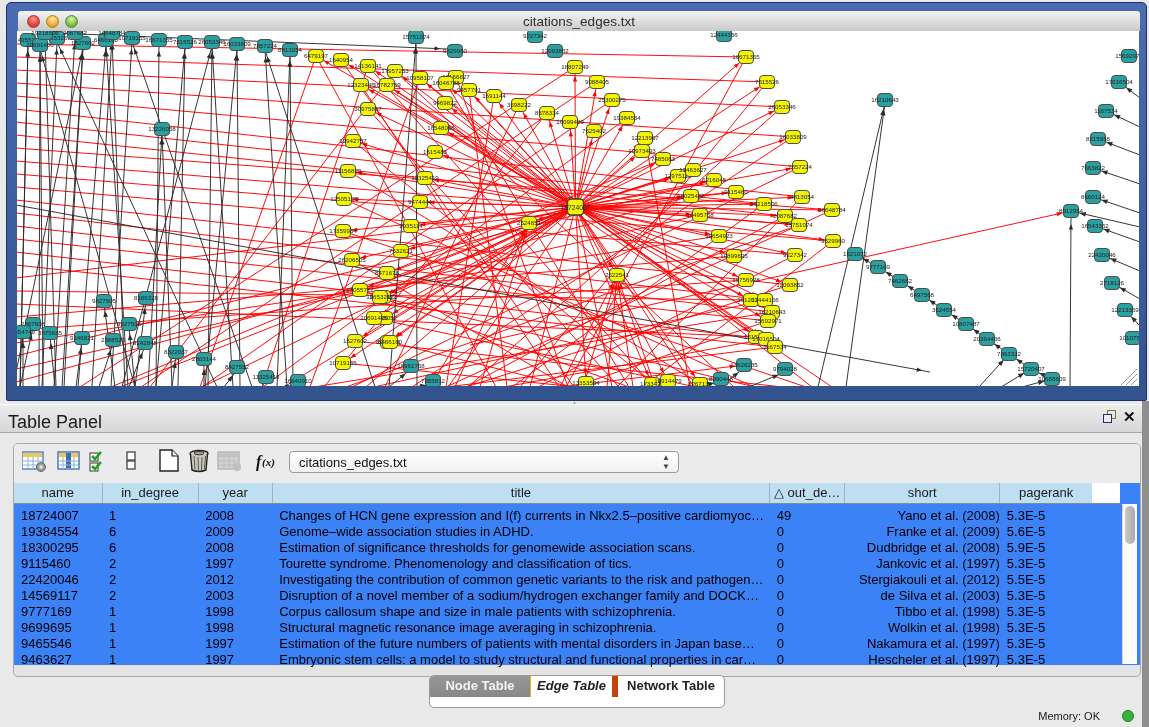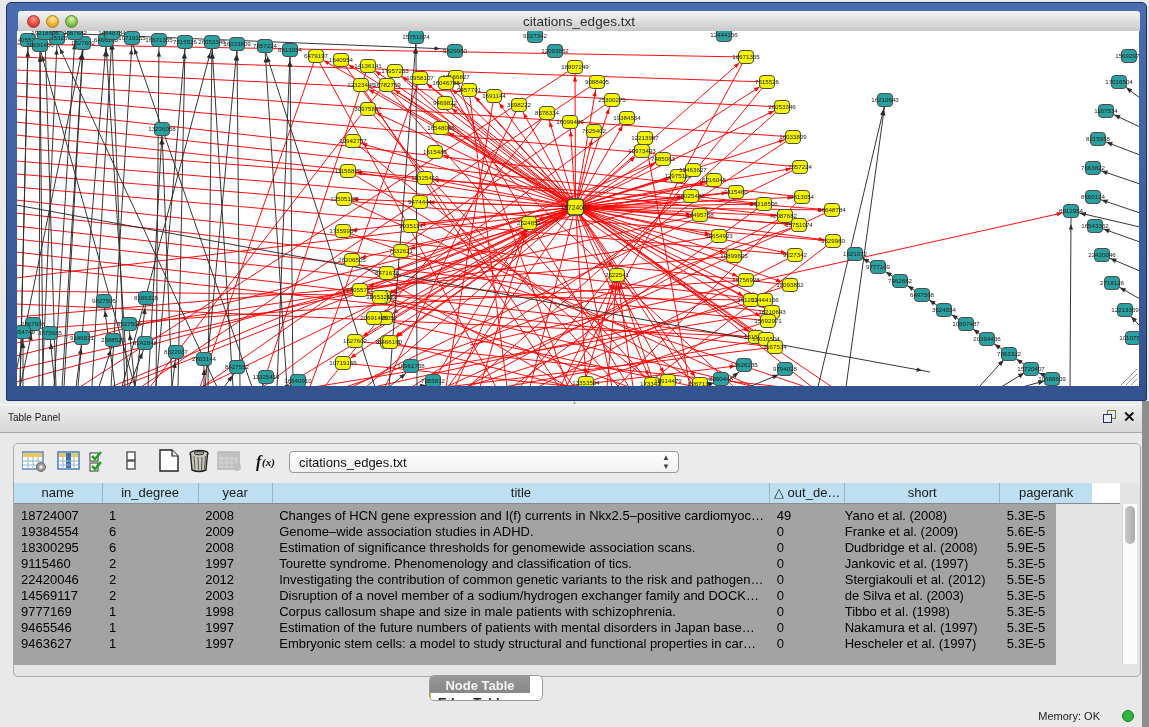--- a/index.html
+++ b/index.html
@@ -14,50 +14,50 @@
 #title { position:absolute; width:100%; text-align:center; top:3px;
   font-size:13.5px; color:#2c2c2c; }
 .tl { position:absolute; top:4px; width:13px; height:13px; border-radius:50%; }
 #tl1 { left:9px; background:radial-gradient(circle at 50% 30%, #ff9a8a, #e4453a 60%, #b03028); border:0.5px solid #a33; }
 #tl2 { left:28px; background:radial-gradient(circle at 50% 30%, #ffe9a8, #eead37 60%, #c28a20); border:0.5px solid #a80; }
 #tl3 { left:47px; background:radial-gradient(circle at 50% 30%, #d8f5b0, #7fbf3f 60%, #5a9428); border:0.5px solid #583; }
 
 #tpbar { position:absolute; left:0; top:404px; width:1149px; height:29px;
   background:linear-gradient(#ececec,#d7d7d7); border-top:1px solid #fafafa;
   border-bottom:1px solid #a8a8a8; }
-#tpbar .t { position:absolute; left:8px; top:7px; font-size:10px; color:#1b1b1b; }
+#tpbar .t { position:absolute; left:8px; top:7px; font-size:18px; color:#1b1b1b; }
 #floatico { position:absolute; left:1103px; top:5px; width:13px; height:13px; }
 #floatico .b { position:absolute; right:0; top:0; width:9px; height:9px; border:1.5px solid #7a7a30; }
 #floatico .f { position:absolute; left:0; bottom:0; width:9px; height:9px; border:1.5px solid #20306a; background:#ececec; }
 #closeico { position:absolute; left:1123px; top:3px; font-size:15px; font-weight:bold; color:#111; }
 
 #container { position:absolute; left:13px; top:443px; width:1128px; height:234px;
   background:#e4e4e4; border:1px solid #a9a9a9; border-radius:5px; overflow:hidden; }
 #toolbar { position:absolute; left:0; top:0; width:100%; height:39px; background:#ebebeb; }
 #dropdown { position:absolute; left:275px; top:7px; width:390px; height:22px;
   background:linear-gradient(#fff,#f0f0f0); border:1px solid #9a9a9a; border-radius:4px; }
 #dropdown .txt { position:absolute; left:9px; top:3px; font-size:13px; color:#111; }
 #dropdown .arr { position:absolute; right:8px; top:1px; font-size:8px; color:#444; line-height:9px; }
-#tablewrap { position:absolute; left:0px; top:39px; width:1042px; height:182px; background:#a3a3a3; }
+#tablewrap { position:absolute; left:0px; top:39px; width:1126px; height:182px; background:#3b82f6; }
 table { border-collapse:collapse; table-layout:fixed; width:1106px; font-size:13px; color:#000; }
 th { background:#bedff1; border-left:1px solid #9cb4c4; border-bottom:1px solid #8a8a8a;
   height:20px; font-weight:normal; font-size:13px; color:#1a1a1a; padding:0; }
 th:first-child { border-left:none; }
 td { height:16px; padding:0 0 0 7px; white-space:nowrap; overflow:hidden; }
-td.c6 { text-align:left; padding:0; }
+td.c6 { text-align:right; padding:0; }
 .c1 { width:88px; } .c2 { width:96px; } .c3 { width:74px;margin-left:16px; } .c4 { width:497px;margin-top:42px; }
 .c5 { width:75px; } .c6 { width:155px;text-align:center; } .c7 { width:92px; } .c8 { width:28px; border-left:none!important; }
 th.c8 { background:#fff; border-bottom:1px solid #8a8a8a; }
 #vscroll { position:absolute; right:3px; top:60px; width:15px; height:160px;
   background:#fbfbfb; border-left:1px solid #d8d8d8; }
 #vthumb { position:absolute; left:2px; top:2px; width:10px; height:38px;
   background:linear-gradient(90deg,#c9c9c9,#ababab); border-radius:5px; }
 
-#tabs { position:absolute; left:429px; top:675px; height:26px; display:flex;
-  border:1px solid #9b9b9b; border-radius:5px; overflow:hidden; background:#fff;flex-direction:column; }
+#tabs { position:absolute; left:429px; top:675px; height:33px; display:flex;
+  border:1px solid #9b9b9b; border-radius:5px; overflow:hidden; background:#fff; }
 .tab { font-size:13px; font-weight:bold; color:#222; padding:2px 0 0 0; text-align:center; height:21px; }
 #tab1 { width:100px; background:linear-gradient(#979797,#878787); color:#f4f4f4; }
 #tab2 { width:82px; border-left:1px solid #eab308;font-style:italic; }
 #tab3 { width:112px; border-left:6px solid #c2410c; }
 
 #memory { position:absolute; right:49px; top:710px; font-size:11px; color:#1a1a1a; }
 #memdot { position:absolute; left:1122px; top:710px; width:12px; height:12px;
   border-radius:50%; background:#33b53c; border:1px solid #1e7a24; }
 #rightstrip { position:absolute; left:1142px; top:401px; width:7px; height:326px; background:#8e8e8e; }
 #grip { position:absolute; left:572px; top:401px; width:6px; height:3px; color:#aaa; font-size:5px; line-height:3px; }
@@ -938,20 +938,30 @@
             <td class="c1">9777169</td>
             <td class="c2">1</td>
             <td class="c3">1998</td>
             <td class="c4">Corpus callosum shape and size in male patients with schizophrenia.</td>
             <td class="c5">0</td>
             <td class="c6">Tibbo et al. (1998)</td>
             <td class="c7">5.3E-5</td>
             <td class="c8"></td>
           </tr>
 <tr>
+            <td class="c1">9699695</td>
+            <td class="c2">1</td>
+            <td class="c3">1998</td>
+            <td class="c4">Structural magnetic resonance image averaging in schizophrenia.</td>
+            <td class="c5">0</td>
+            <td class="c6">Wolkin et al. (1998)</td>
+            <td class="c7">5.3E-5</td>
+            <td class="c8"></td>
+          </tr>
+<tr>
             <td class="c1">9465546</td>
             <td class="c2">1</td>
             <td class="c3">1997</td>
             <td class="c4">Estimation of the future numbers of patients with mental disorders in Japan base…</td>
             <td class="c5">0</td>
             <td class="c6">Nakamura et al. (1997)</td>
             <td class="c7">5.3E-5</td>
             <td class="c8"></td>
           </tr>
 <tr>

